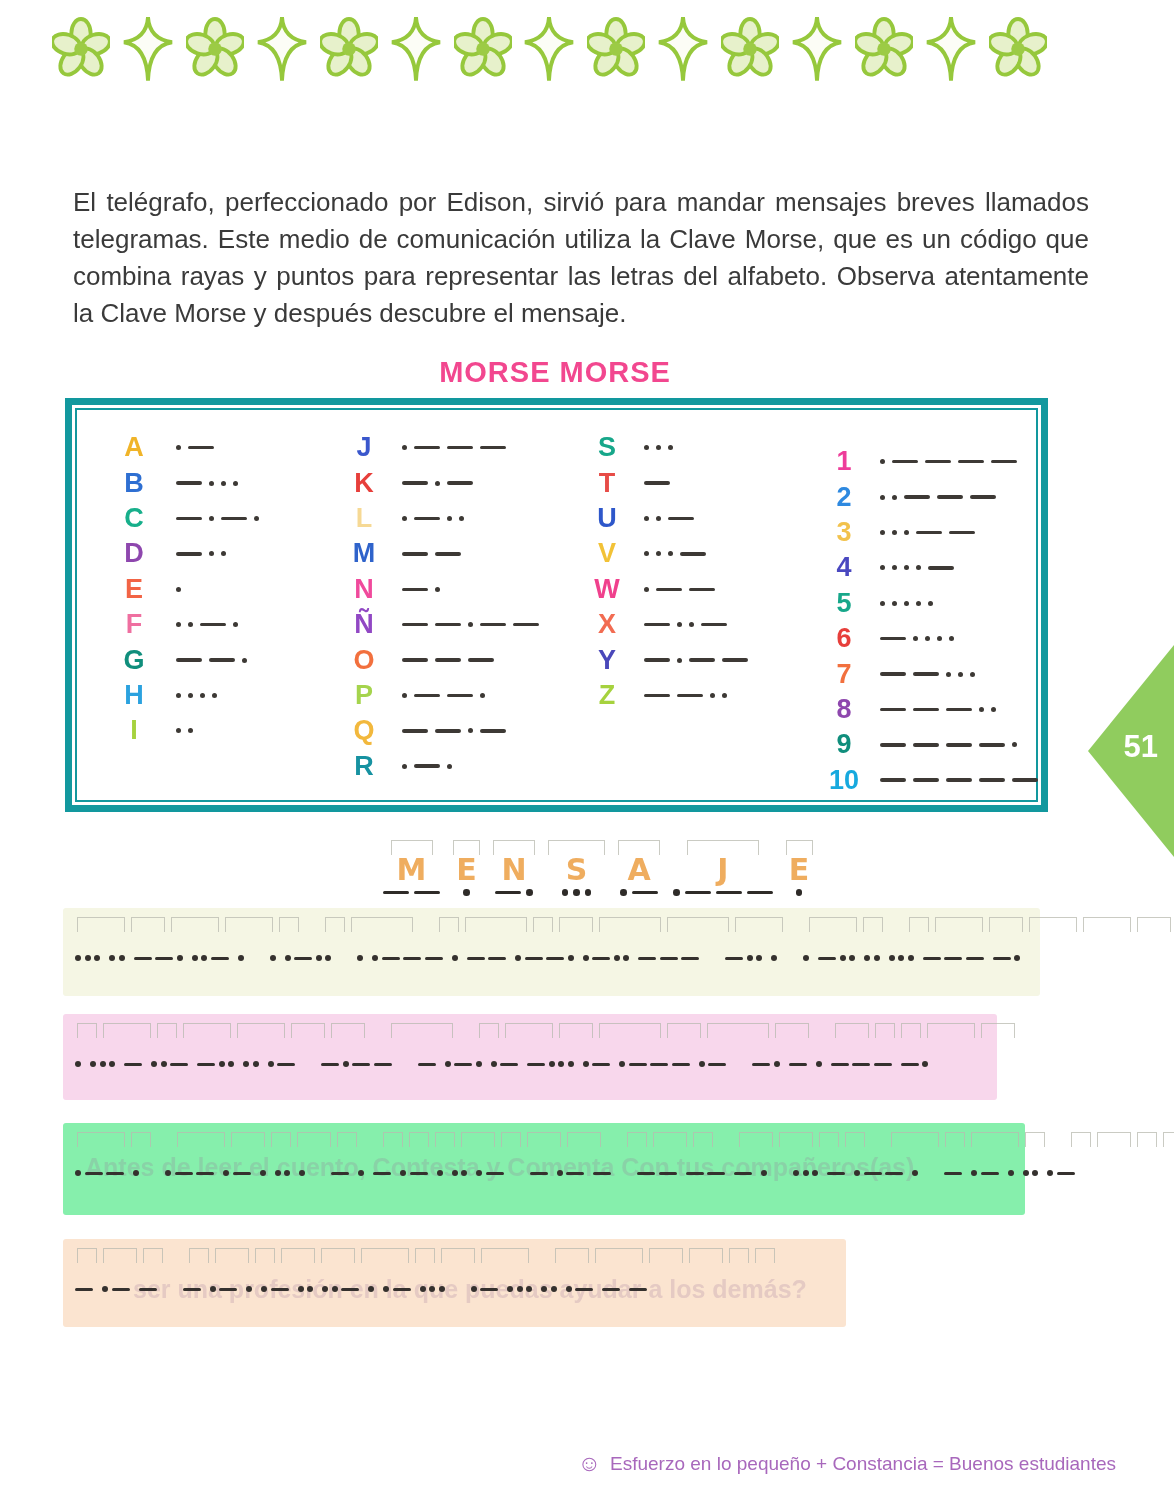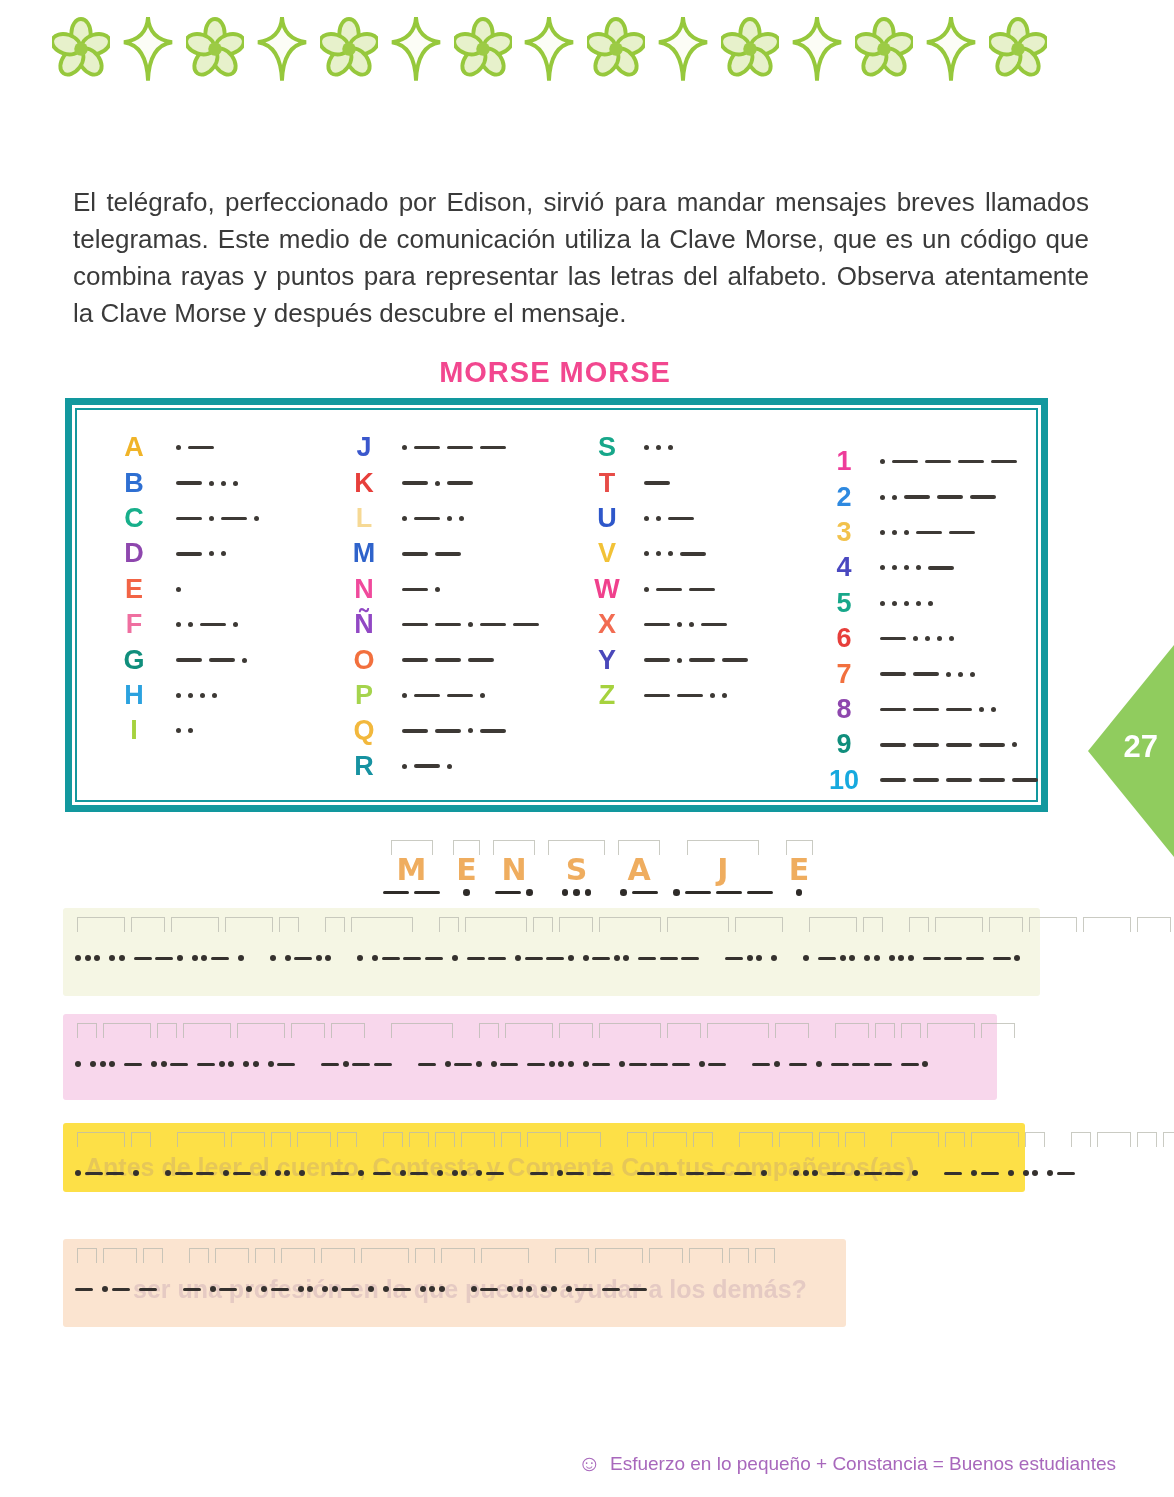--- a/index.html
+++ b/index.html
@@ -493,21 +493,21 @@
             <span class="sym-dash"></span>
             <span class="sym-dash"></span>
             <span class="sym-dash"></span>
             <span class="sym-dash"></span>
           </span>
         </div>
       </div>
     </div>
 
   <div id="page-diamond"></div>
-  <div id="page-number">27</div>
+  <div id="page-number">51</div>
 
   <div id="mensaje-row">
       <div class="m-cell">
         <div class="abox" style="width: 42px;"></div>
         <div class="m-letter" style="color: rgb(239, 173, 95);">M</div>
         <div class="m-code">
           <span class="sym-dash"></span>
           <span class="sym-dash"></span>
         </div>
       </div>
@@ -830,21 +830,21 @@
               <span class="sym-dash"></span>
               <span class="sym-dash"></span>
             </div>
             <div class="letter">
               <span class="sym-dash"></span>
               <span class="sym-dot"></span>
             </div>
           </div>
         </div>
       </div>
-      <div class="band" style="top: 1123px; height: 69px; width: 962px; background: #fde047;">
+      <div class="band" style="top: 1123px; height: 92px; width: 962px; background: #86efac;">
         <div class="ghost" style="top: 30px; left: 22px;">Antes de leer el cuento, Contesta y Comenta Con tus compañeros(as)</div>
         <div class="band-boxes">
           <div class="word">
             <div class="abox" style="width: 48px;"></div>
             <div class="abox" style="width: 20px;"></div>
           </div>
           <div class="word">
             <div class="abox" style="width: 48px;"></div>
             <div class="abox" style="width: 34px;"></div>
             <div class="abox" style="width: 20px;"></div>

